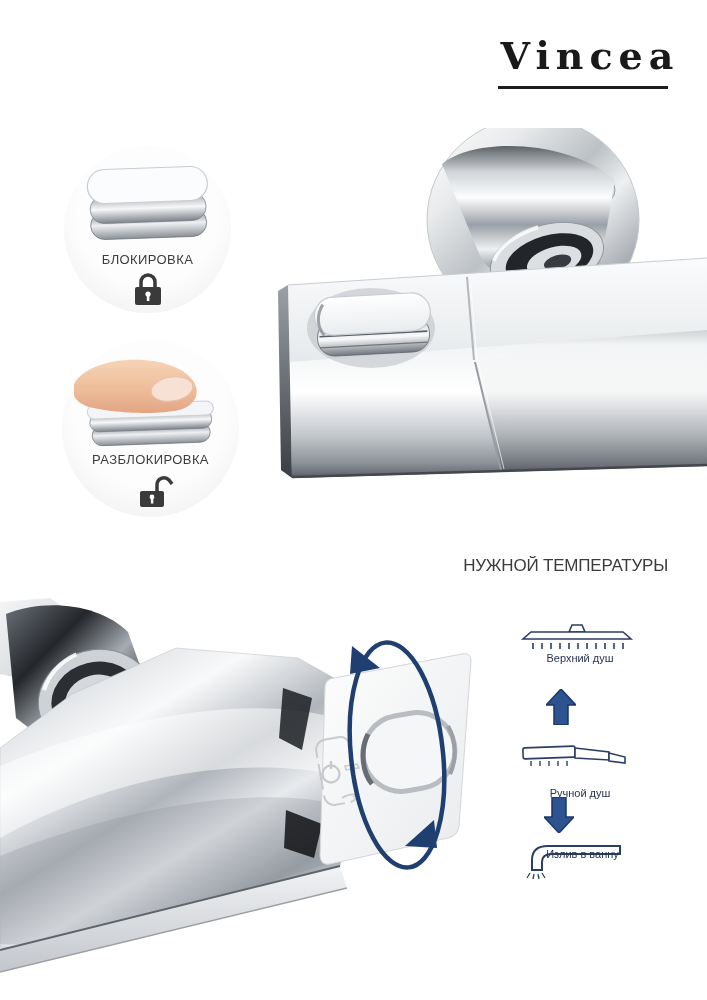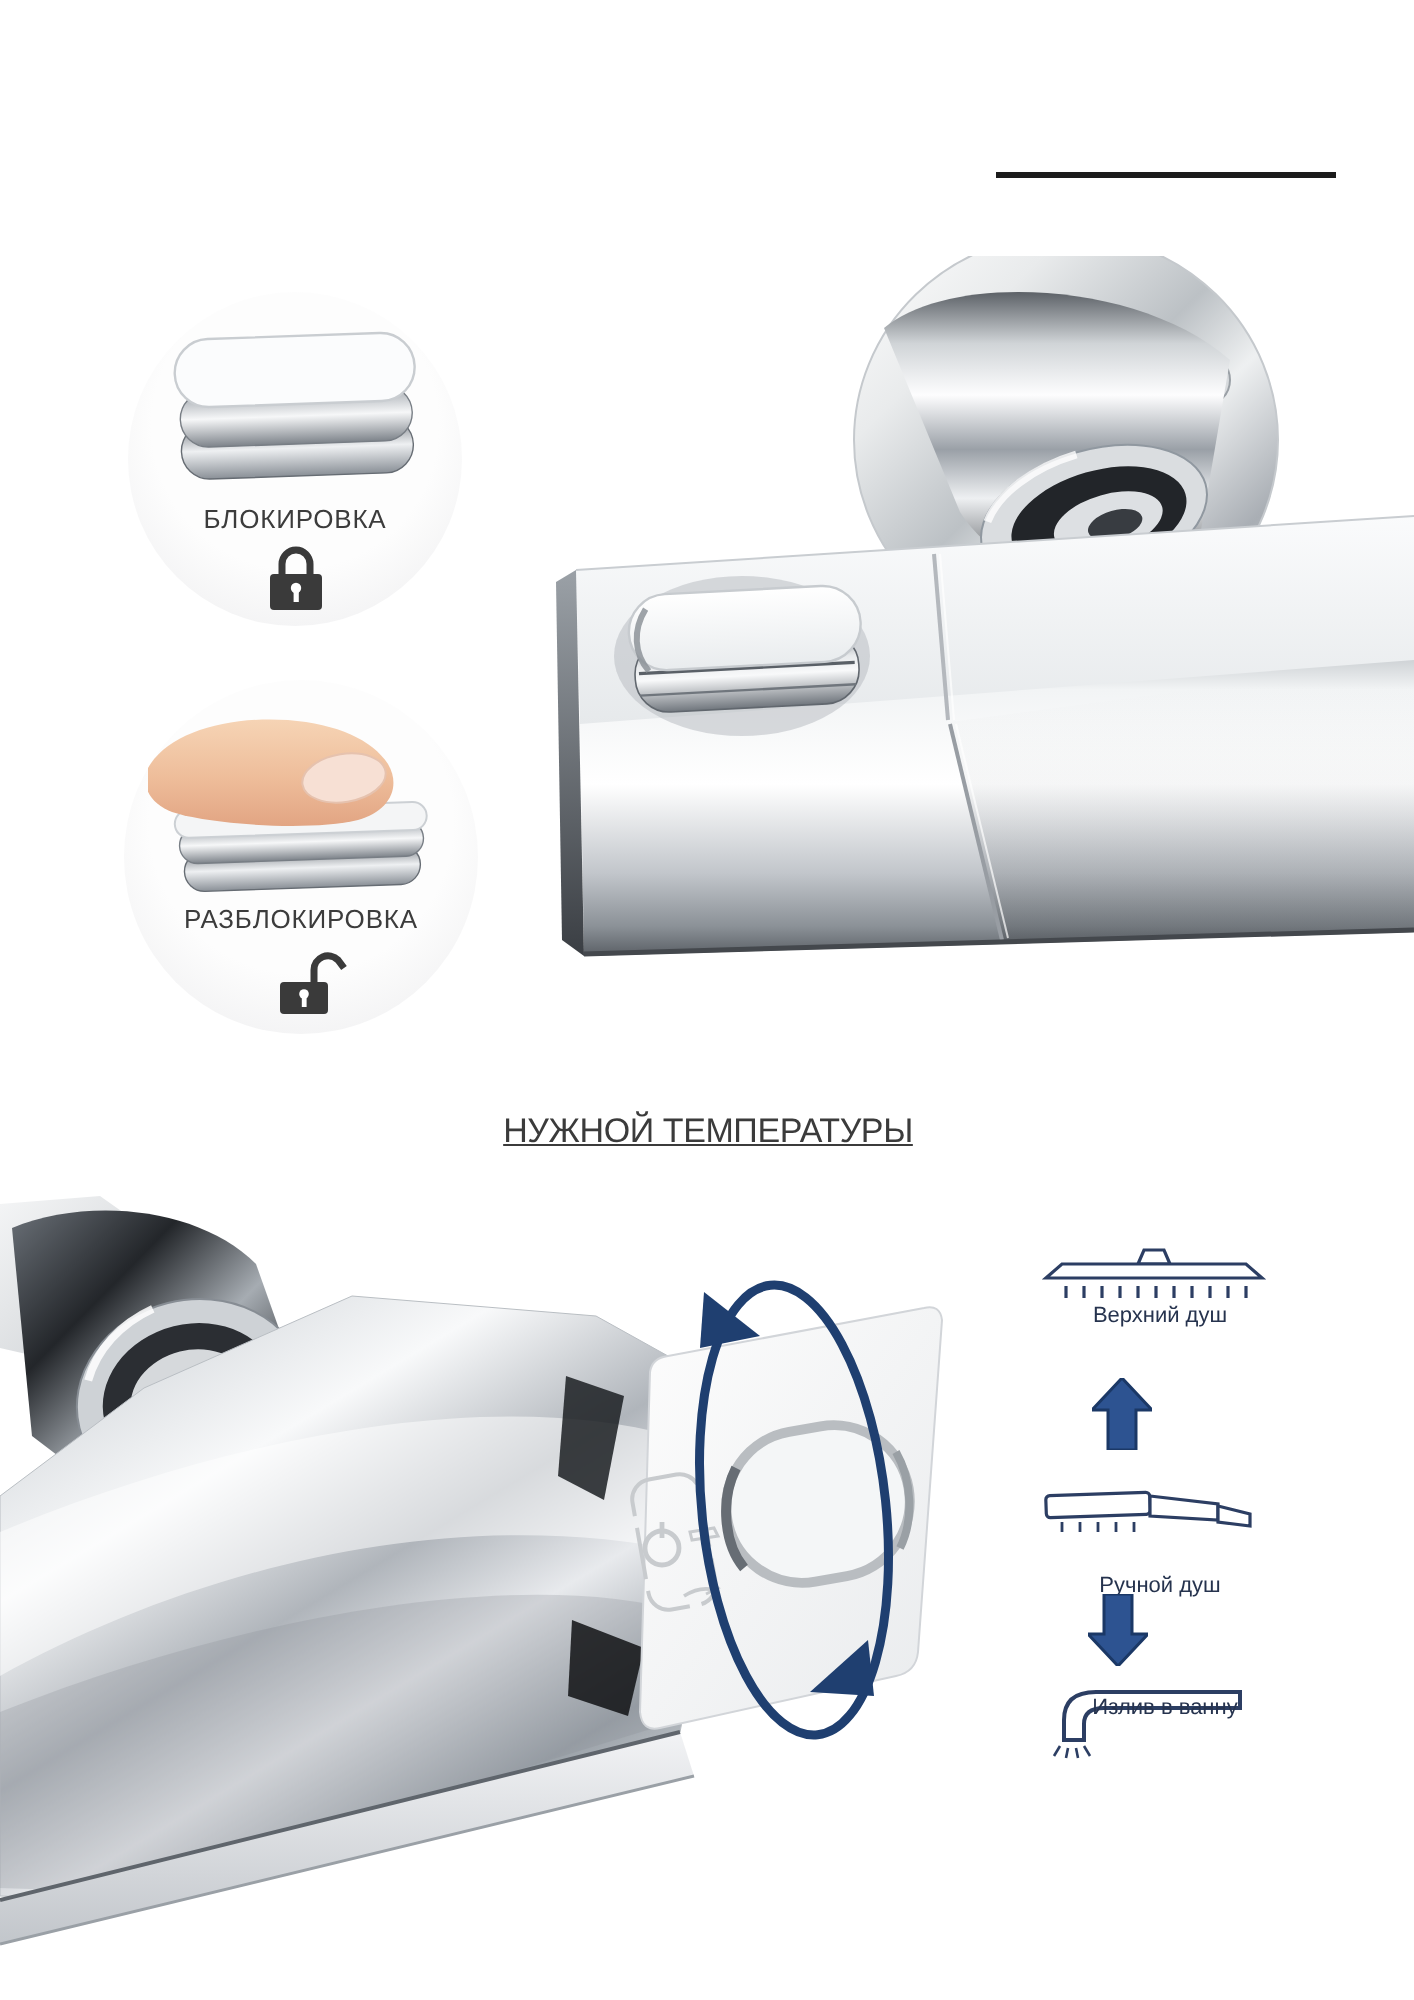--- a/index.html
+++ b/index.html
@@ -17,33 +17,34 @@
   .callout{border-radius:50%;background:radial-gradient(circle at 50% 40%, #fdfdfd 55%, #f3f3f4 80%, #ebebec 100%);}
   .callout-1{left:64px;top:146px;width:167px;height:167px;}
   .callout-2{left:62px;top:340px;width:177px;height:177px;}
   .callout-label{width:100%;text-align:center;font-size:13px;letter-spacing:.4px;
                  color:#3c3c3c;font-weight:normal;}
 
   
   .instruction{left:40px;top:556px;width:628px;color:#3b3b3b;font-size:17px;
                line-height:20px;letter-spacing:-0.2px;}
   .instruction .l1{text-align:justify;text-align-last:justify;}
-  .instruction .l2{text-align:center;text-decoration:underline;}
+  .instruction .l2{text-align:right;}
 
   
   .mode-label{color:#26334e;font-size:11px;text-align:center;}
   .lbl-1{left:495px;top:652px;width:170px;}
   .lbl-2{left:495px;top:787px;width:170px;}
   .lbl-3{left:490px;top:848px;width:185px;}
 </style>
 </head>
 <body>
 
 <div class="canvas">
 
+  <div class="abs logo">Vincea</div>
   <div class="abs logo-underline"></div>
 
   <svg class="abs" style="left:270px;top:128px;" width="437" height="397" viewBox="0 0 437 397">
     <defs>
       <linearGradient id="tFlange" x1="0" y1="0" x2="1" y2="1">
         <stop offset="0" stop-color="#ffffff"></stop>
           <stop offset=".25" stop-color="#e9ebec"></stop>
         <stop offset=".48" stop-color="#bcc1c5"></stop>
           <stop offset=".62" stop-color="#eef0f1"></stop>
         <stop offset=".82" stop-color="#a9aeb4"></stop>

